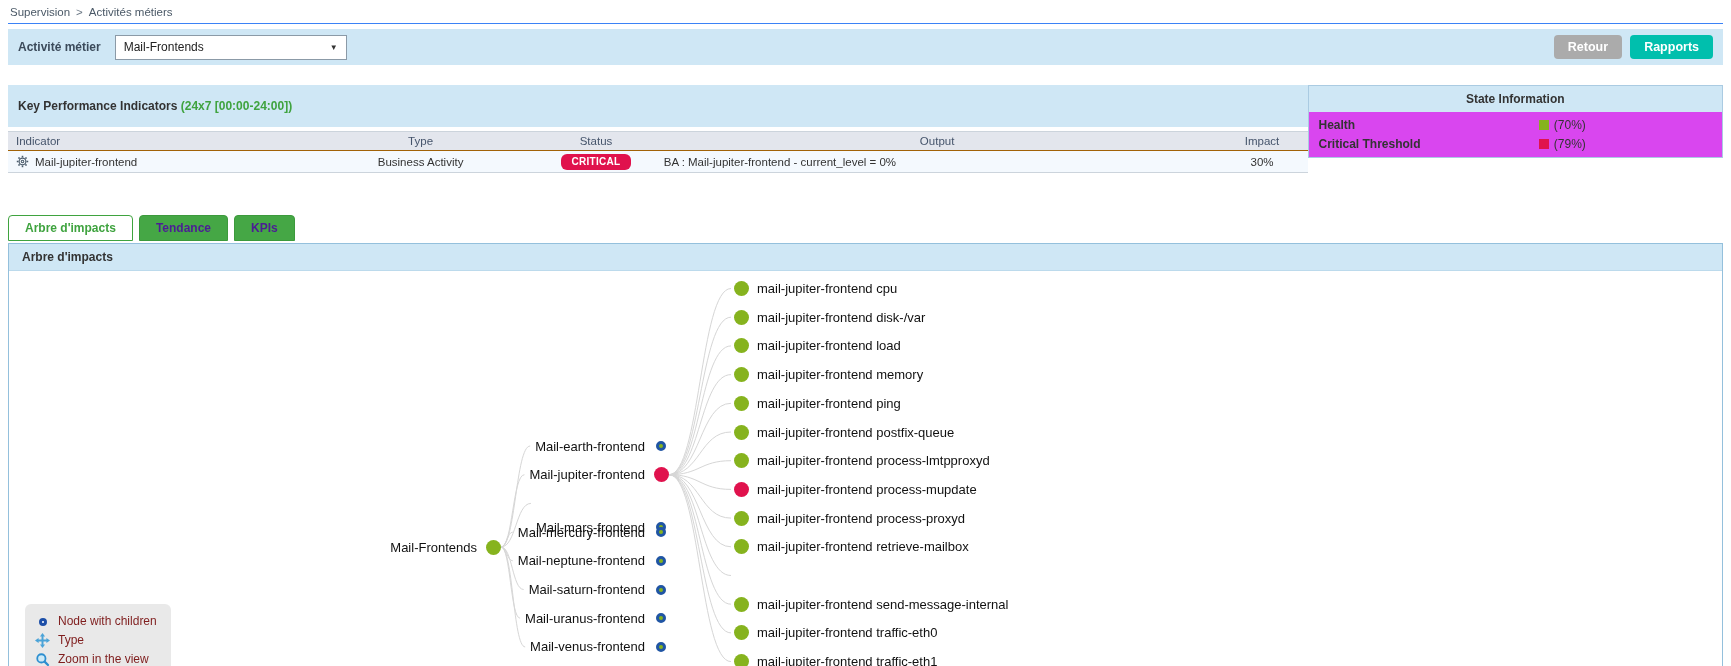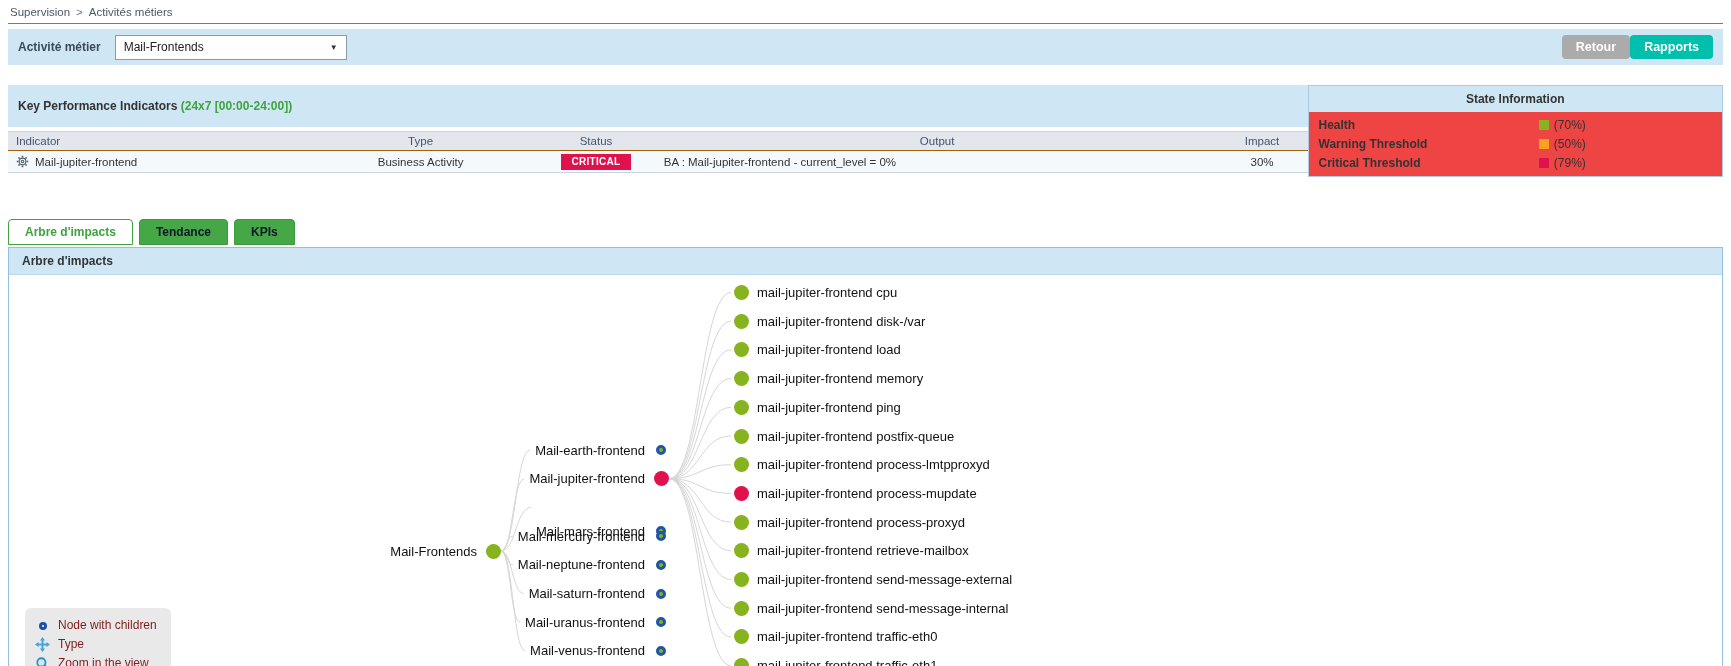--- a/index.html
+++ b/index.html
@@ -9,48 +9,48 @@
   
   .breadcrumb{font-size:11.5px;color:#4a5866;padding:6px 2px 5px;border-bottom:1px solid #3b82f6;}
   .breadcrumb a{color:#4a5866;text-decoration:none;cursor:pointer;}
   .breadcrumb .sep{margin:0 6px;color:#6b7885;}
 
   
   .toolbar{margin-top:5px;height:36px;background:#cfe7f5;display:flex;align-items:center;padding:0 10px;}
   .toolbar-label{font-weight:bold;font-size:12px;color:#3b4a5a;margin-right:14px;}
   .select{width:232px;height:25px;background:#fff;border:1px solid #8b9aa7;display:flex;align-items:center;justify-content:space-between;padding:0 8px;font-size:12px;cursor:pointer;color:#222;}
   .caret{font-size:8px;color:#333;}
-  .toolbar-buttons{margin-left:auto;display:flex;align-items:center;}
+  .toolbar-buttons{margin-left:auto;display:flex;gap:8px;align-items:center;}
   .btn{border:none;border-radius:4px;color:#fff;font-weight:bold;font-size:12.5px;padding:5px 14px;cursor:pointer;font-family:inherit;}
 
   
   .main-row{display:flex;justify-content:space-between;margin-top:20px;align-items:flex-start;}
   .kpi-block{width:1320px;}
   .kpi-title{background:#cfe7f5;font-weight:bold;font-size:12px;color:#333;padding:14px 10px;margin-bottom:4px;}
   .kpi-title .green{color:#3fa33f;}
   table.kpi-table{width:100%;border-collapse:collapse;font-size:11.5px;table-layout:fixed;}
   .kpi-table th{background:#e3e6ed;color:#45546b;font-weight:normal;padding:3px 4px;border-top:1px solid #ccd4dc;border-bottom:1px solid #a16207;text-align:center;overflow:hidden;}
   .kpi-table th.c0{text-align:left;padding-left:8px;}
   .kpi-table td{background:#f4f9fe;padding:2.5px 4px;border-bottom:1px solid #ccd4dc;text-align:center;color:#333;}
   .kpi-table td.c0{text-align:left;padding-left:8px;}
   .kpi-table td.c3{text-align:left;padding-left:6px;}
   .cell-flex{display:flex;align-items:center;gap:6px;}
   .gear{color:#4a5b6b;display:inline-flex;}
-  .badge{display:inline-block;padding:2.5px 10px;font-size:10px;font-weight:bold;border-radius:0;background:#e00b4d;color:#fff;letter-spacing:.3px;}
-
-  .state-block{width:422px;border:1px solid #aacbe2;padding-bottom:4px;background:#ef4444;}
+  .badge{display:inline-block;padding:2.5px 10px;font-size:10px;font-weight:bold;border-radius:6px;background:#e00b4d;color:#fff;letter-spacing:.3px;}
+
+  .state-block{width:422px;border:1px solid #aacbe2;padding-bottom:4px;background:#d946ef;}
   .state-title{background:#cfe7f5;text-align:center;font-weight:bold;font-size:12px;color:#333;padding:6px 0;margin-bottom:3px;}
   .state-row{display:flex;font-size:12px;padding:2.5px 10px;align-items:center;}
   .state-label{font-weight:bold;width:56%;color:#333;}
   .state-value{display:flex;align-items:center;gap:5px;color:#333;}
   .swatch{width:10px;height:10px;display:inline-block;flex:none;}
 
   
   .tabs{display:flex;gap:6px;margin-top:42px;}
-  .tab{background:#45a745;border:1px solid #3c9a3c;color:#0f172a;font-weight:bold;font-size:12px;padding:5px 16px;border-radius:4px 4px 0 0;cursor:pointer;margin-bottom:2px;}
+  .tab{background:#45a745;border:1px solid #3c9a3c;color:#4c1d95;font-weight:bold;font-size:12px;padding:5px 16px;border-radius:4px 4px 0 0;cursor:pointer;margin-bottom:2px;}
   .tab.active{background:#fff;color:#3fa33f;border:1px solid #3fa33f;}
 
   
   .tree-panel{border:1px solid #94c0dc;}
   .tree-header{background:#cfe7f5;font-weight:bold;font-size:12px;color:#333;padding:6px 13px;border-bottom:1px solid #bcdaec;}
   .tree-body{position:relative;height:414px;background:#fff;overflow:hidden;}
   #edges{position:absolute;left:0;top:0;}
   .tnode{position:absolute;display:flex;align-items:center;gap:7px;height:18px;font-size:13px;color:#111;cursor:pointer;white-space:nowrap;z-index:1;}
   .dotbox{width:18px;height:18px;display:flex;align-items:center;justify-content:center;flex:none;}
   .dot-ok{width:15px;height:15px;border-radius:50%;background:#86b31e;}
@@ -144,27 +144,20 @@
       <div class="state-title">State Information</div>
       <div id="state-rows">
           <div class="state-row">
             <span class="state-label">Health</span>
             <span class="state-value">
               <span class="swatch" style="background: rgb(134, 179, 30);"></span>
               <span>(70%)</span>
             </span>
           </div>
           <div class="state-row">
-            <span class="state-label">Warning Threshold</span>
-            <span class="state-value">
-              <span class="swatch" style="background: rgb(248, 161, 28);"></span>
-              <span>(50%)</span>
-            </span>
-          </div>
-          <div class="state-row">
             <span class="state-label">Critical Threshold</span>
             <span class="state-value">
               <span class="swatch" style="background: rgb(224, 18, 77);"></span>
               <span>(79%)</span>
             </span>
           </div>
         </div>
     </div>
   </div>
 
@@ -344,26 +337,20 @@
             <span class="dot-ok"></span>
           </span>
           <span class="lbl">mail-jupiter-frontend process-proxyd</span>
         </div>
         <div class="tnode" style="top: 266.8px; left: 723px;">
           <span class="dotbox">
             <span class="dot-ok"></span>
           </span>
           <span class="lbl">mail-jupiter-frontend retrieve-mailbox</span>
         </div>
-        <div class="tnode" style="top: 295.5px; left: 723px;">
-          <span class="dotbox">
-            <span class="dot-ok"></span>
-          </span>
-          <span class="lbl">mail-jupiter-frontend send-message-external</span>
-        </div>
         <div class="tnode" style="top: 324.2px; left: 723px;">
           <span class="dotbox">
             <span class="dot-ok"></span>
           </span>
           <span class="lbl">mail-jupiter-frontend send-message-internal</span>
         </div>
         <div class="tnode" style="top: 352.9px; left: 723px;">
           <span class="dotbox">
             <span class="dot-ok"></span>
           </span>

